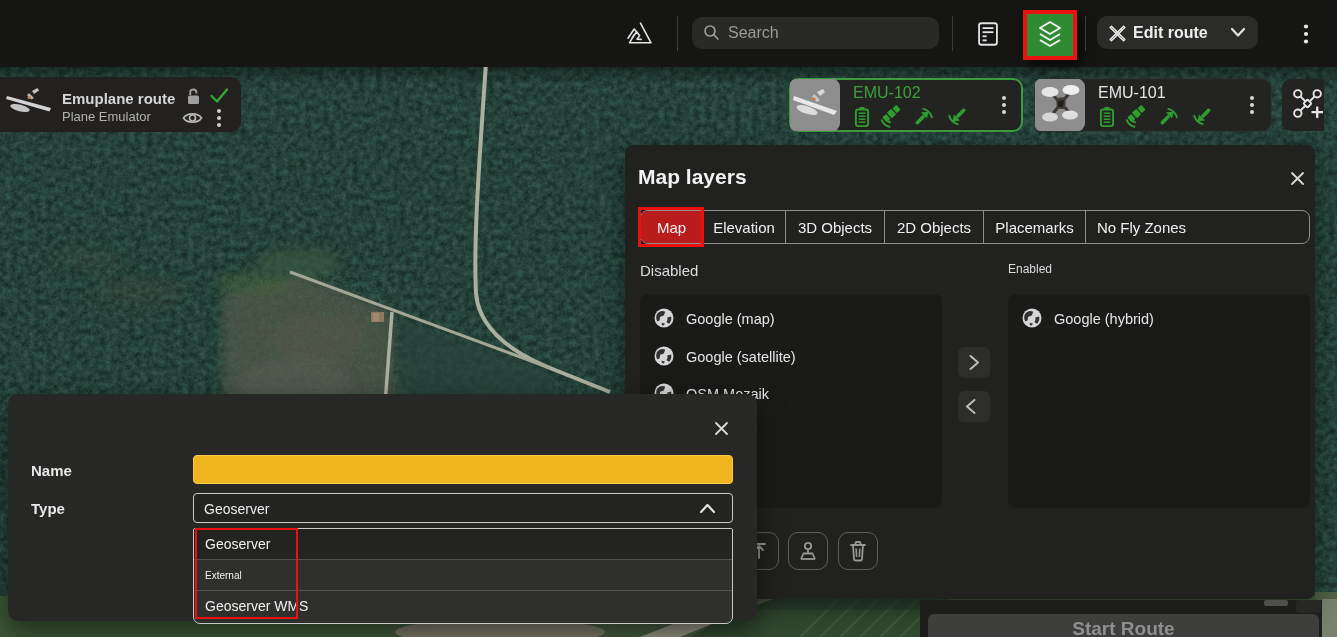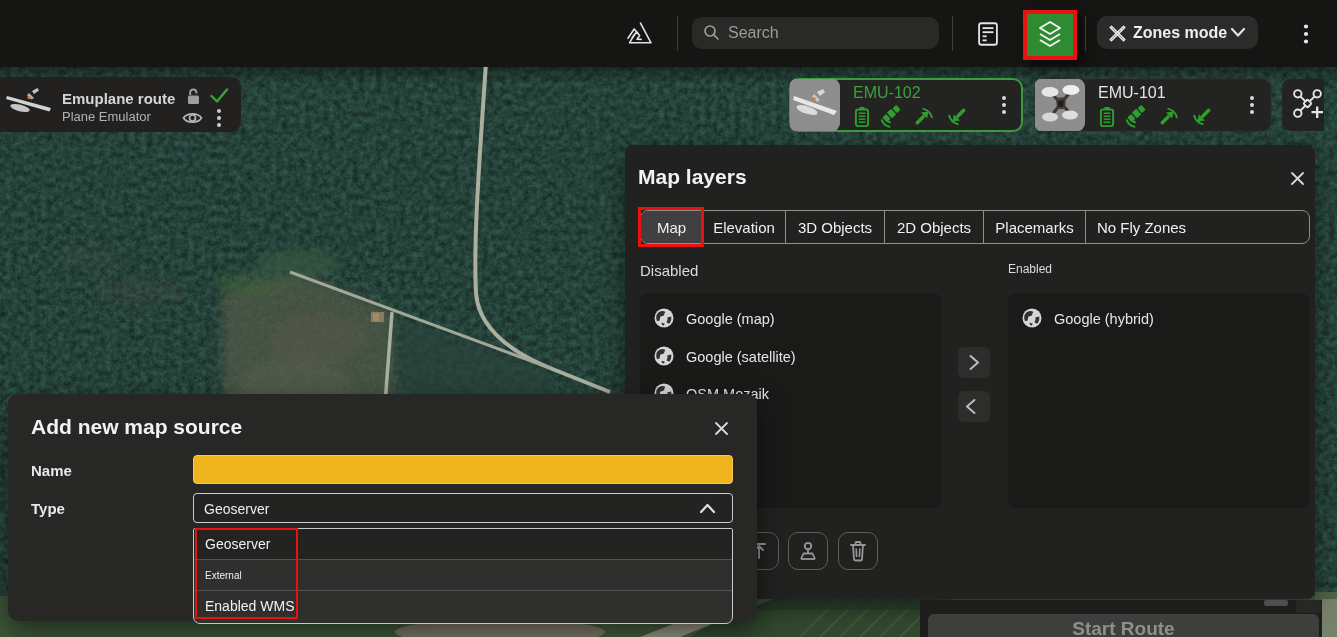--- a/index.html
+++ b/index.html
@@ -107,21 +107,21 @@
 <div class="abs" style="left:1085px;top:16px;width:1px;height:35px;background:#3d3d3c;"></div>
 
 <div class="abs" style="left:1097px;top:16px;width:161px;height:33px;background:#2b2b2a;border-radius:10px;"></div>
 <svg class="abs" style="left:1108px;top:24px" width="19" height="19" viewBox="0 0 22 22">
 <g fill="none" stroke="#e8e8e8" stroke-width="1.7" stroke-linejoin="round">
 <path d="M4 2.5 L19.5 18 L18 19.5 L2.5 4 Z"></path>
 <path d="M18 2.5 L19.5 4 L4 19.5 L2.5 18 Z"></path>
 <path d="M14.5 6 L16 7.5"></path>
 </g>
 </svg>
-<div class="abs" style="left:1133px;top:24px;font-size:16px;font-weight:bold;color:#efefef;">Zones mode</div>
+<div class="abs" style="left:1133px;top:24px;font-size:16px;font-weight:bold;color:#efefef;">Edit route</div>
 <svg class="abs" style="left:1230px;top:27px" width="16" height="11" viewBox="0 0 16 11">
 <path d="M2 2 L8 8.5 L14 2" fill="none" stroke="#e3e3e3" stroke-width="2.2" stroke-linecap="round" stroke-linejoin="round"></path>
 </svg>
 
 <svg class="abs" style="left:1301px;top:24px" width="10" height="20" viewBox="0 0 10 20">
 <circle cx="5" cy="2.5" r="2.1" fill="#e8e8e8"></circle>
       <circle cx="5" cy="10" r="2.1" fill="#e8e8e8"></circle>
       <circle cx="5" cy="17.5" r="2.1" fill="#e8e8e8"></circle>
 </svg>
 
@@ -248,21 +248,21 @@
 </g>
 </svg>
 
 <div class="abs" style="left:625px;top:145px;width:690px;height:454px;background:#212120;border-radius:8px;box-shadow:0 8px 24px rgba(0,0,0,0.45);"></div>
 <div class="abs" style="left:638px;top:165px;font-size:21px;font-weight:bold;color:#f2f2f2;">Map layers</div>
 <svg class="abs" style="left:1290px;top:171px" width="15" height="15" viewBox="0 0 15 15">
 <path d="M2 2 L13 13 M13 2 L2 13" stroke="#d9d9d9" stroke-width="1.8" stroke-linecap="round"></path>
 </svg>
 
 <div class="abs" style="left:640px;top:210px;width:670px;height:34px;border:1px solid #8d8d8c;border-radius:8px;display:flex;color:#f0f0f0;font-size:15px;">
- <div style="width:61px;display:flex;align-items:center;justify-content:center;background:#404040;border-radius:7px 0 0 7px;">Map</div>
+ <div style="width:61px;display:flex;align-items:center;justify-content:center;background:#b91c1c;border-radius:7px 0 0 7px;">Map</div>
  <div style="width:83px;display:flex;align-items:center;justify-content:center;border-left:1px solid #8d8d8c;">Elevation</div>
  <div style="width:99px;display:flex;align-items:center;justify-content:center;border-left:1px solid #8d8d8c;">3D Objects</div>
  <div style="width:99px;display:flex;align-items:center;justify-content:center;border-left:1px solid #8d8d8c;">2D Objects</div>
  <div style="width:102px;display:flex;align-items:center;justify-content:center;border-left:1px solid #8d8d8c;">Placemarks</div>
  <div style="width:112px;display:flex;align-items:center;justify-content:center;border-left:1px solid #8d8d8c;">No Fly Zones</div>
 </div>
 <div class="abs" style="left:638px;top:207px;width:66px;height:40px;border:3px solid #ec1111;"></div>
 <div class="abs" style="left:640px;top:262px;font-size:15px;color:#dcdcdc;">Disabled</div>
 <div class="abs" style="left:1008px;top:262px;font-size:12px;color:#dcdcdc;">Enabled</div>
 
@@ -316,33 +316,32 @@
 <line x1="11.8" y1="8.5" x2="11.4" y2="17" stroke="#969695" stroke-width="1.6"></line>
 </svg>
 
 <div class="abs" style="left:920px;top:600px;width:402px;height:37px;background:#1d1d1c;"></div>
 <div class="abs" style="left:1264px;top:600px;width:24px;height:6px;background:#4f4f4e;border-radius:2px;"></div>
 <div class="abs" style="left:1296px;top:600px;width:25px;height:13px;background:#272726;border-radius:3px;"></div>
 <div class="abs" style="left:928px;top:614px;width:391px;height:23px;background:#3e3e3d;border-radius:6px 6px 0 0;"></div>
 <div class="abs" style="left:928px;top:618px;width:391px;height:19px;font-size:19px;font-weight:bold;color:#8f8f8f;text-align:center;">Start Route</div>
 
 <div class="abs" style="left:8px;top:394px;width:749px;height:227px;background:#272726;border-radius:10px;box-shadow:0 10px 28px rgba(0,0,0,0.5);"></div>
-<div class="abs" style="left:31px;top:415px;font-size:21px;font-weight:bold;color:#f2f2f2;">Add new map source</div>
 <svg class="abs" style="left:714px;top:421px" width="15" height="15" viewBox="0 0 15 15">
 <path d="M2 2 L13 13 M13 2 L2 13" stroke="#d9d9d9" stroke-width="1.8" stroke-linecap="round"></path>
 </svg>
 <div class="abs" style="left:31px;top:462px;font-size:15px;font-weight:bold;color:#e8e8e8;">Name</div>
 <div class="abs" style="left:193px;top:455px;width:540px;height:29px;background:#f0b41e;border-radius:4px;border:1px solid #f6c94f;"></div>
 <div class="abs" style="left:31px;top:500px;font-size:15px;font-weight:bold;color:#e8e8e8;">Type</div>
 <div class="abs" style="left:193px;top:493px;width:540px;height:30px;background:#232322;border:1.5px solid #c9c9c9;border-radius:4px;"></div>
 <div class="abs" style="left:204px;top:501px;font-size:14px;color:#ededed;">Geoserver</div>
 <svg class="abs" style="left:699px;top:503px" width="17" height="11" viewBox="0 0 17 11">
 <path d="M2 9 L8.5 2 L15 9" fill="none" stroke="#e3e3e3" stroke-width="2.2" stroke-linecap="round" stroke-linejoin="round"></path>
 </svg>
 
 <div class="abs" style="left:193px;top:528px;width:540px;height:96px;background:#2f2f2e;border:1.5px solid #c9c9c9;border-radius:2px 2px 7px 7px;overflow:hidden;">
  <div style="height:31px;background:#232322;border-bottom:1px solid #525252;display:flex;align-items:center;padding-left:11px;font-size:14px;color:#f0f0f0;">Geoserver</div>
  <div style="height:31px;border-bottom:1px solid #525252;display:flex;align-items:center;padding-left:11px;font-size:10px;color:#f0f0f0;">External</div>
- <div style="height:30px;display:flex;align-items:center;padding-left:11px;font-size:14px;color:#f0f0f0;">Enabled WMS</div>
+ <div style="height:30px;display:flex;align-items:center;padding-left:11px;font-size:14px;color:#f0f0f0;">Geoserver WMS</div>
 </div>
 <div class="abs" style="left:195px;top:528px;width:103px;height:91px;border:2px solid #ec1111;"></div>
 
 </div>
 
 </body></html>

